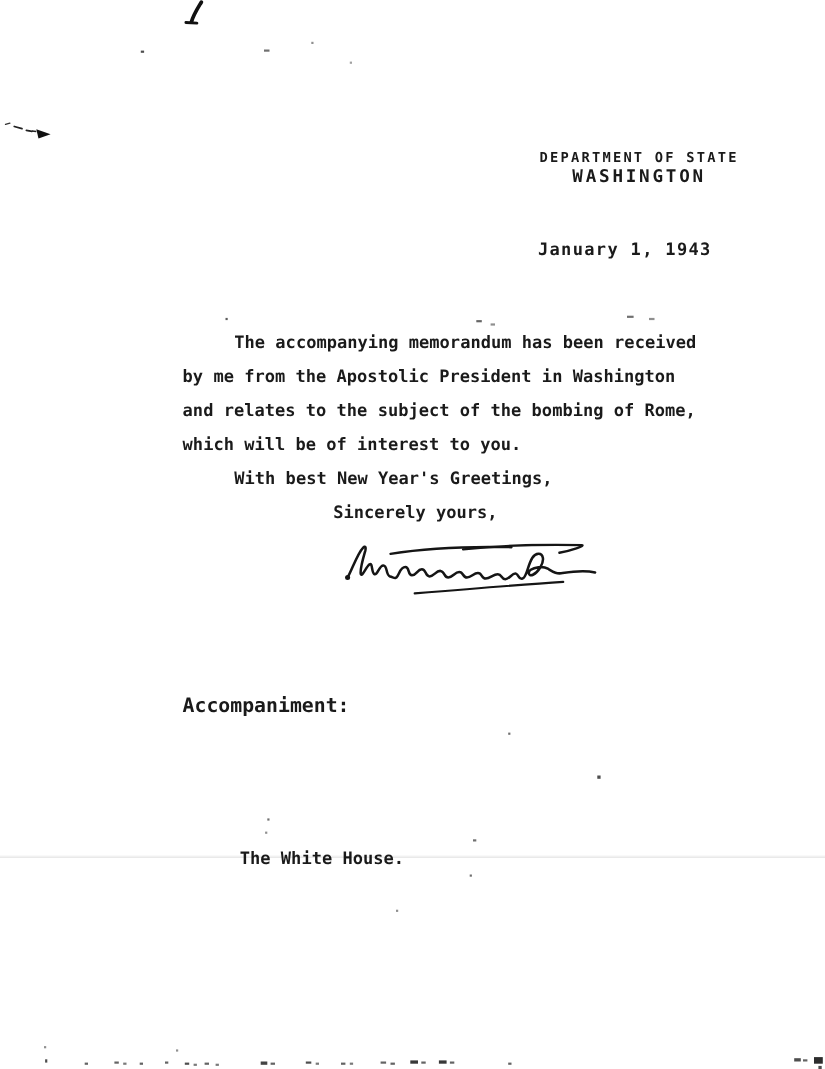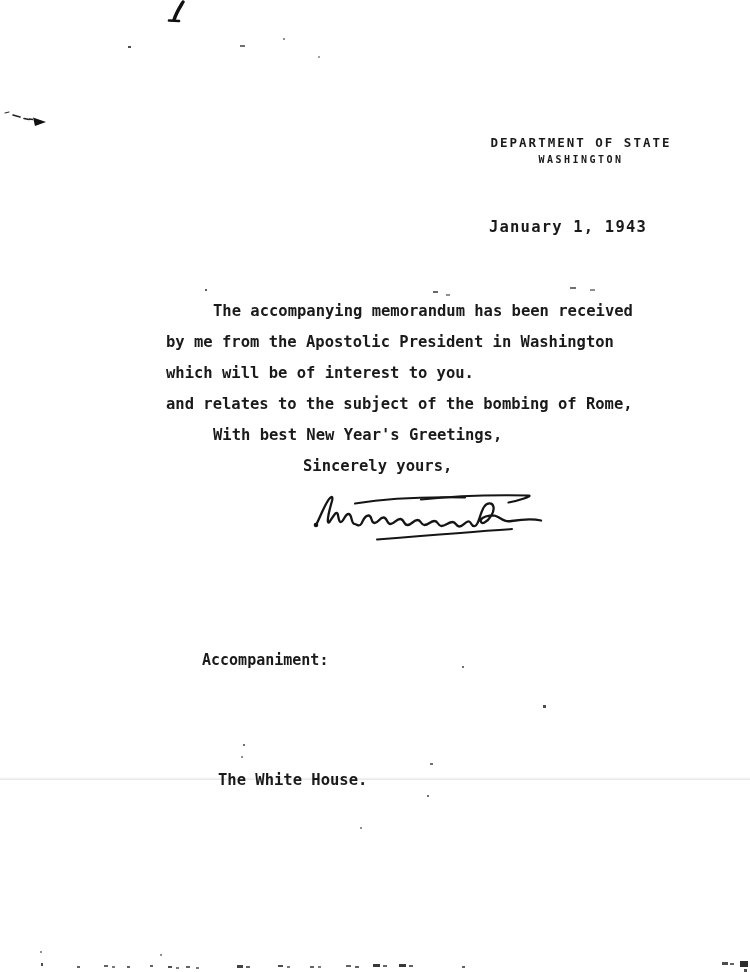--- a/index.html
+++ b/index.html
@@ -33,21 +33,21 @@
     left: 468px; top: 134px; width: 226px;
     text-align: center;
     line-height: 17px;
   }
   .letterhead .lh1 {
     font-size: 12.5px;
     letter-spacing: 2px;
     white-space: nowrap;
   }
   .letterhead .lh2 {
-    font-size: 10px;
+    font-size: 16px;
     letter-spacing: 2.5px;
     white-space: nowrap;
   }
 
   .dateline {
     position: absolute;
     left: 489px; top: 218px;
     font-size: 15.5px;
     letter-spacing: 1.2px;
     white-space: nowrap;
@@ -60,25 +60,24 @@
     font-size: 15.5px;
     line-height: 31px;
     white-space: nowrap;
   }
   .letter-body .salutation { letter-spacing: 1px; }
   .ind1 { padding-left: 47px; }
   .ind2 { padding-left: 137px; }
 
   .enclosure {
     position: absolute;
-    left: 166px; top: 644px;
-    font-size: 15px;
+    left: 166px; top: 626px;
+    font-size: 18px;
     line-height: 32px;
     white-space: nowrap;
-    margin-left: 36px;
   }
 
   .recipient {
     position: absolute;
     left: 166px; top: 766px;
     font-size: 15.5px;
     line-height: 28.5px;
     white-space: nowrap;
   }
   .recipient .ind { padding-left: 52px; }
@@ -126,22 +125,22 @@
   <div class="letterhead">
     <div class="lh1">DEPARTMENT OF STATE</div>
     <div class="lh2">WASHINGTON</div>
   </div>
 
   <div class="dateline">January 1, 1943</div>
 
   <div class="letter-body">
     <div class="ind1">The accompanying memorandum has been received</div>
     <div>by me from the Apostolic President in Washington</div>
+    <div>and relates to the subject of the bombing of Rome,</div>
     <div>which will be of interest to you.</div>
-    <div>and relates to the subject of the bombing of Rome,</div>
     <div class="ind1">With best New Year's Greetings,</div>
     <div class="ind2">Sincerely yours,</div>
   </div>
 
   <svg class="signature" role="img" viewBox="0 0 248 56" aria-label="illegible handwritten signature">
     <circle cx="13" cy="31" r="2.3" fill="#151515"></circle>
     <path d="M 13 31 C 17 24 22 9 27 4 C 29 2 30 3 29 7 C 27 14 24 24 25 28
              C 26 31 30 21 33 19 C 36 17.5 34.5 27 37.5 28 C 40.5 29 41.5 20 45.5 20
              C 49.5 20 47.5 29 51.5 30 C 55 30.8 56.5 33 58.5 29.5 C 60.5 26 61.5 21.5 65.5 21.5
              C 69.5 21.5 67.5 29 71.5 29 C 75.5 29 76.5 23.5 80.5 23.5 C 84.5 23.5 83.5 30 87.5 30

